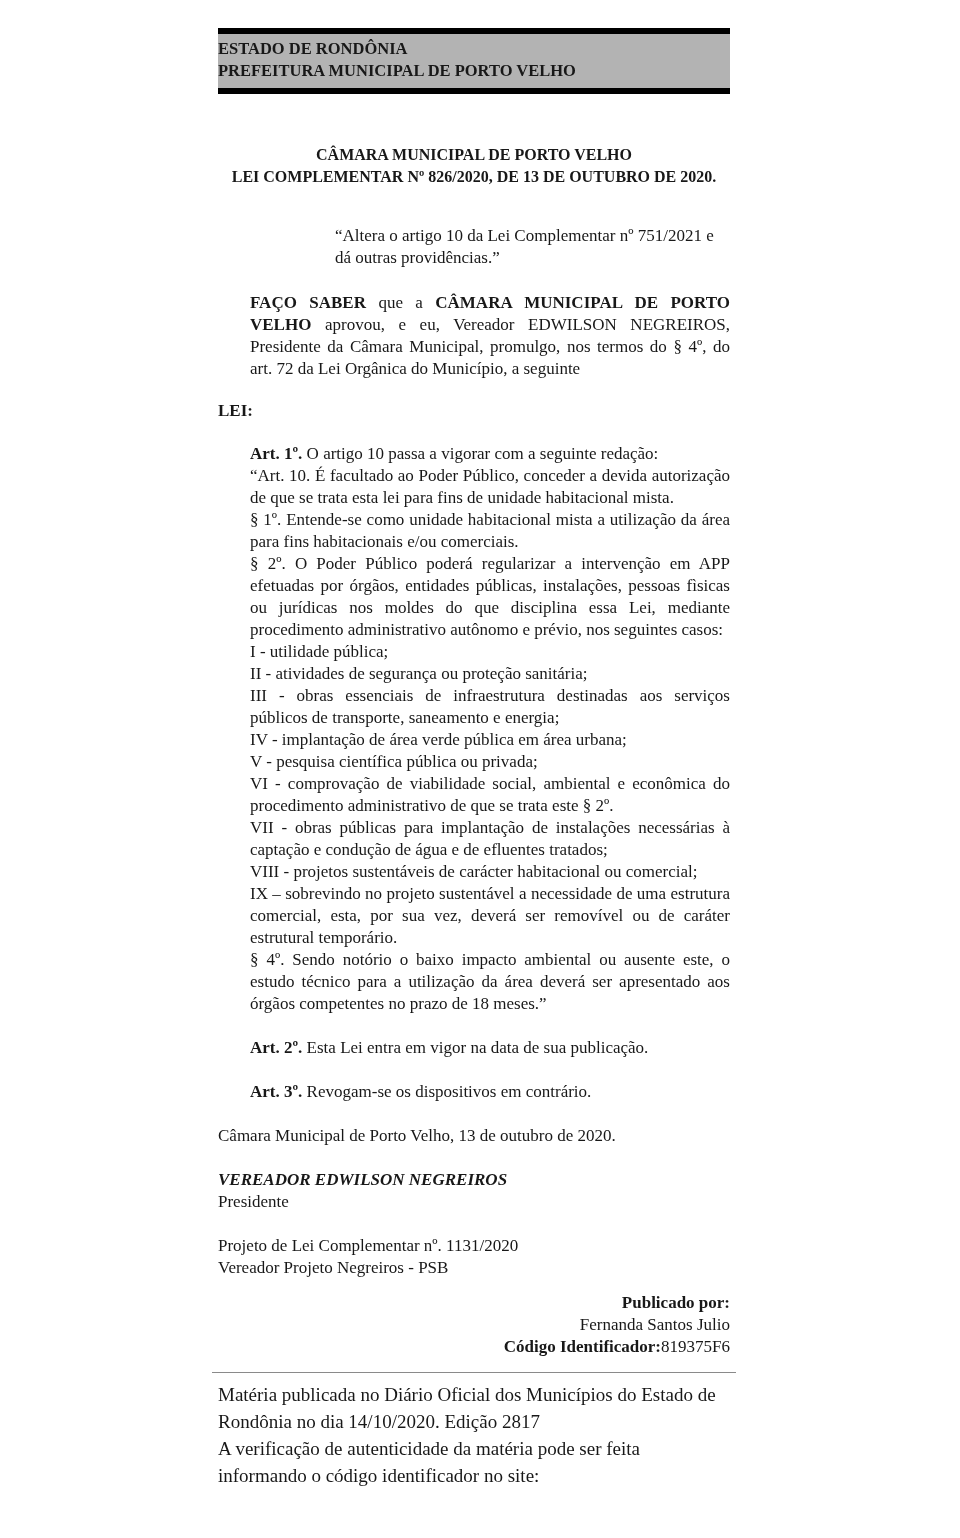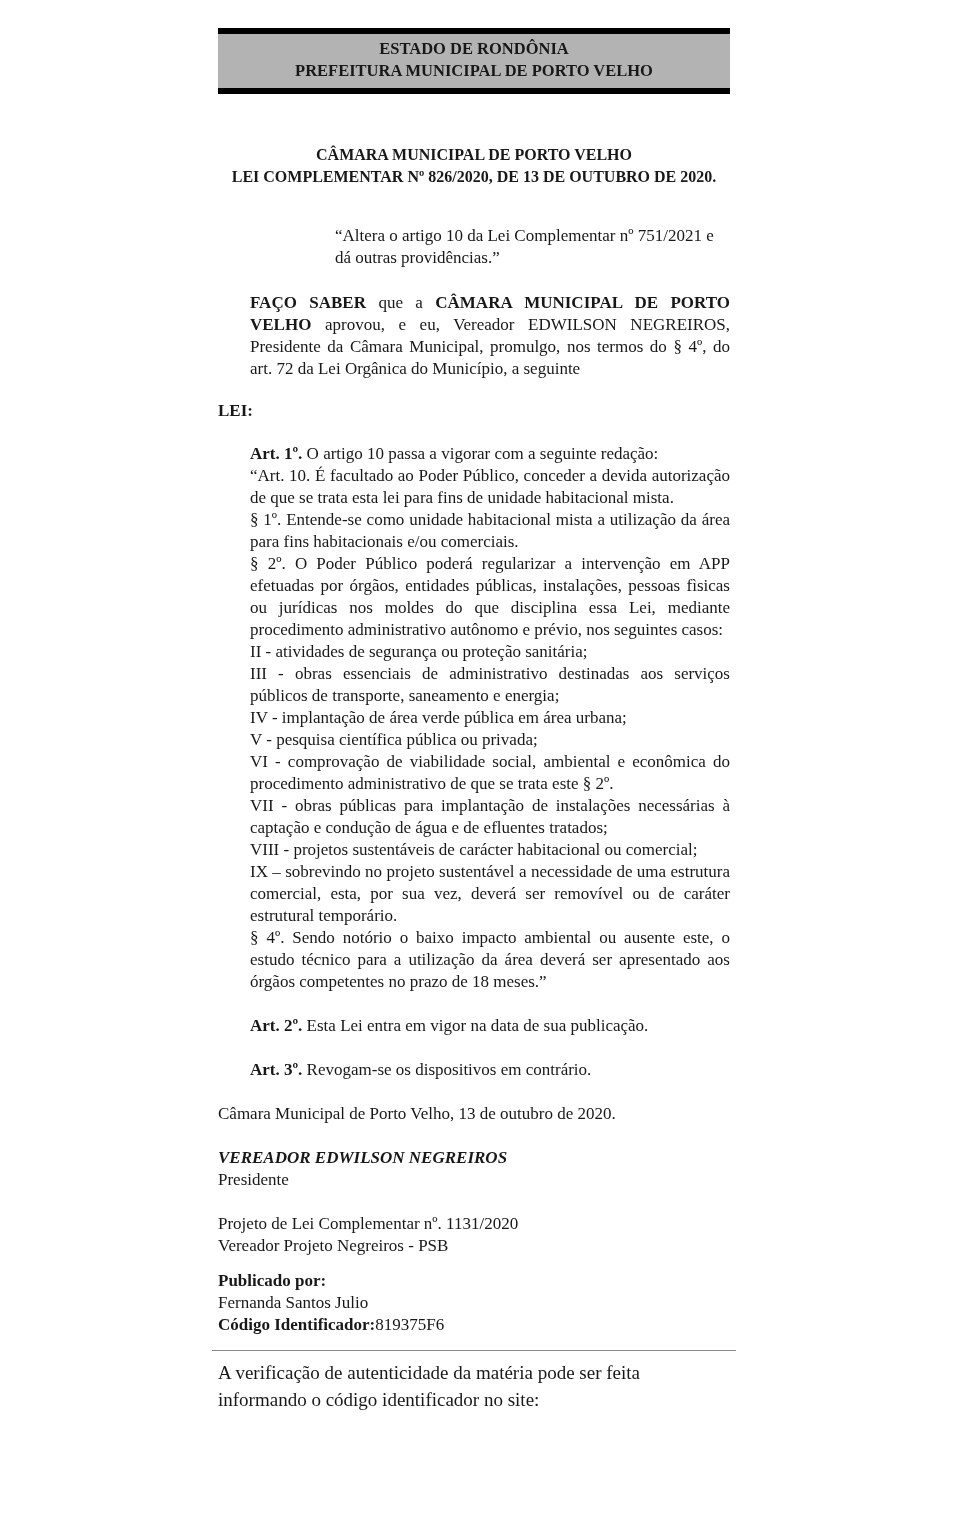--- a/index.html
+++ b/index.html
@@ -24,21 +24,20 @@
     line-height: 22px;
   }
   .just { text-align: justify; margin-left: 32px; }
   .sp { margin-top: 22px; }
   b { font-weight: bold; }
 
   .header-box {
     background: #b3b3b3;
     border-top: 6px solid #000;
     border-bottom: 6px solid #000;
-    text-align: center;
     font-weight: bold;
     font-size: 16.5px;
     line-height: 22px;
     padding: 4px 0 6px 0;
   }
 
   .doc-title {
     margin-top: 50px;
     text-align: center;
     font-weight: bold;
@@ -56,21 +55,21 @@
   .lei-label { margin-top: 20px; font-weight: bold; }
   .art-first { margin-top: 21px; }
 
   .sig-name {
     font-weight: bold;
     font-style: italic;
   }
 
   .pub-block {
     margin-top: 13px;
-    text-align: left;
+    text-align: right;
     font-size: 17px;
     line-height: 22px;
   }
 
   .rule {
     border: none;
     border-top: 1px solid #8a8a8a;
     margin: 14px 0 8px -6px;
     width: 524px;
     height: 0;
@@ -100,22 +99,23 @@
 
   <p class="just preamble"><b>FAÇO SABER</b><span> que a </span><b>CÂMARA MUNICIPAL DE PORTO VELHO</b><span> aprovou, e eu, Vereador EDWILSON NEGREIROS, Presidente da Câmara Municipal, promulgo, nos termos do § 4º, do art. 72 da Lei Orgânica do Município, a seguinte</span></p>
 
   <p class="lei-label">LEI:</p>
 
   <p class="just art-first"><b>Art. 1º.</b><span> O artigo 10 passa a vigorar com a seguinte redação:</span></p>
 
   <p class="just">“Art. 10. É facultado ao Poder Público, conceder a devida autorização de que se trata esta lei para fins de unidade habitacional mista.</p>
   <p class="just">§ 1º. Entende-se como unidade habitacional mista a utilização da área para fins habitacionais e/ou comerciais.</p>
   <p class="just">§ 2º. O Poder Público poderá regularizar a intervenção em APP efetuadas por órgãos, entidades públicas, instalações, pessoas fìsicas ou jurídicas nos moldes do que disciplina essa Lei, mediante procedimento administrativo autônomo e prévio, nos seguintes casos:</p>
+  <p class="just">I - utilidade pública;</p>
   <p class="just">II - atividades de segurança ou proteção sanitária;</p>
-  <p class="just">III - obras essenciais de administrativo destinadas aos serviços públicos de transporte, saneamento e energia;</p>
+  <p class="just">III - obras essenciais de infraestrutura destinadas aos serviços públicos de transporte, saneamento e energia;</p>
   <p class="just">IV - implantação de área verde pública em área urbana;</p>
   <p class="just">V - pesquisa científica pública ou privada;</p>
   <p class="just">VI - comprovação de viabilidade social, ambiental e econômica do procedimento administrativo de que se trata este § 2º.</p>
   <p class="just">VII - obras públicas para implantação de instalações necessárias à captação e condução de água e de efluentes tratados;</p>
   <p class="just">VIII - projetos sustentáveis de carácter habitacional ou comercial;</p>
   <p class="just">IX – sobrevindo no projeto sustentável a necessidade de uma estrutura comercial, esta, por sua vez, deverá ser removível ou de caráter estrutural temporário.</p>
   <p class="just">§ 4º. Sendo notório o baixo impacto ambiental ou ausente este, o estudo técnico para a utilização da área deverá ser apresentado aos órgãos competentes no prazo de 18 meses.”</p>
 
   <p class="just sp"><b>Art. 2º.</b><span> Esta Lei entra em vigor na data de sua publicação.</span></p>
 
@@ -131,17 +131,18 @@
 
   <div class="pub-block">
     <div><b>Publicado por:</b></div>
     <div>Fernanda Santos Julio</div>
     <div><b>Código Identificador:</b><span>819375F6</span></div>
   </div>
 
   <hr class="rule">
 
   <div class="footer">
+    <p>Matéria publicada no Diário Oficial dos Municípios do Estado de Rondônia no dia 14/10/2020. Edição 2817</p>
     <p>A verificação de autenticidade da matéria pode ser feita informando o código identificador no site:</p>
 
   </div>
 
 </div>
 
 </body></html>

